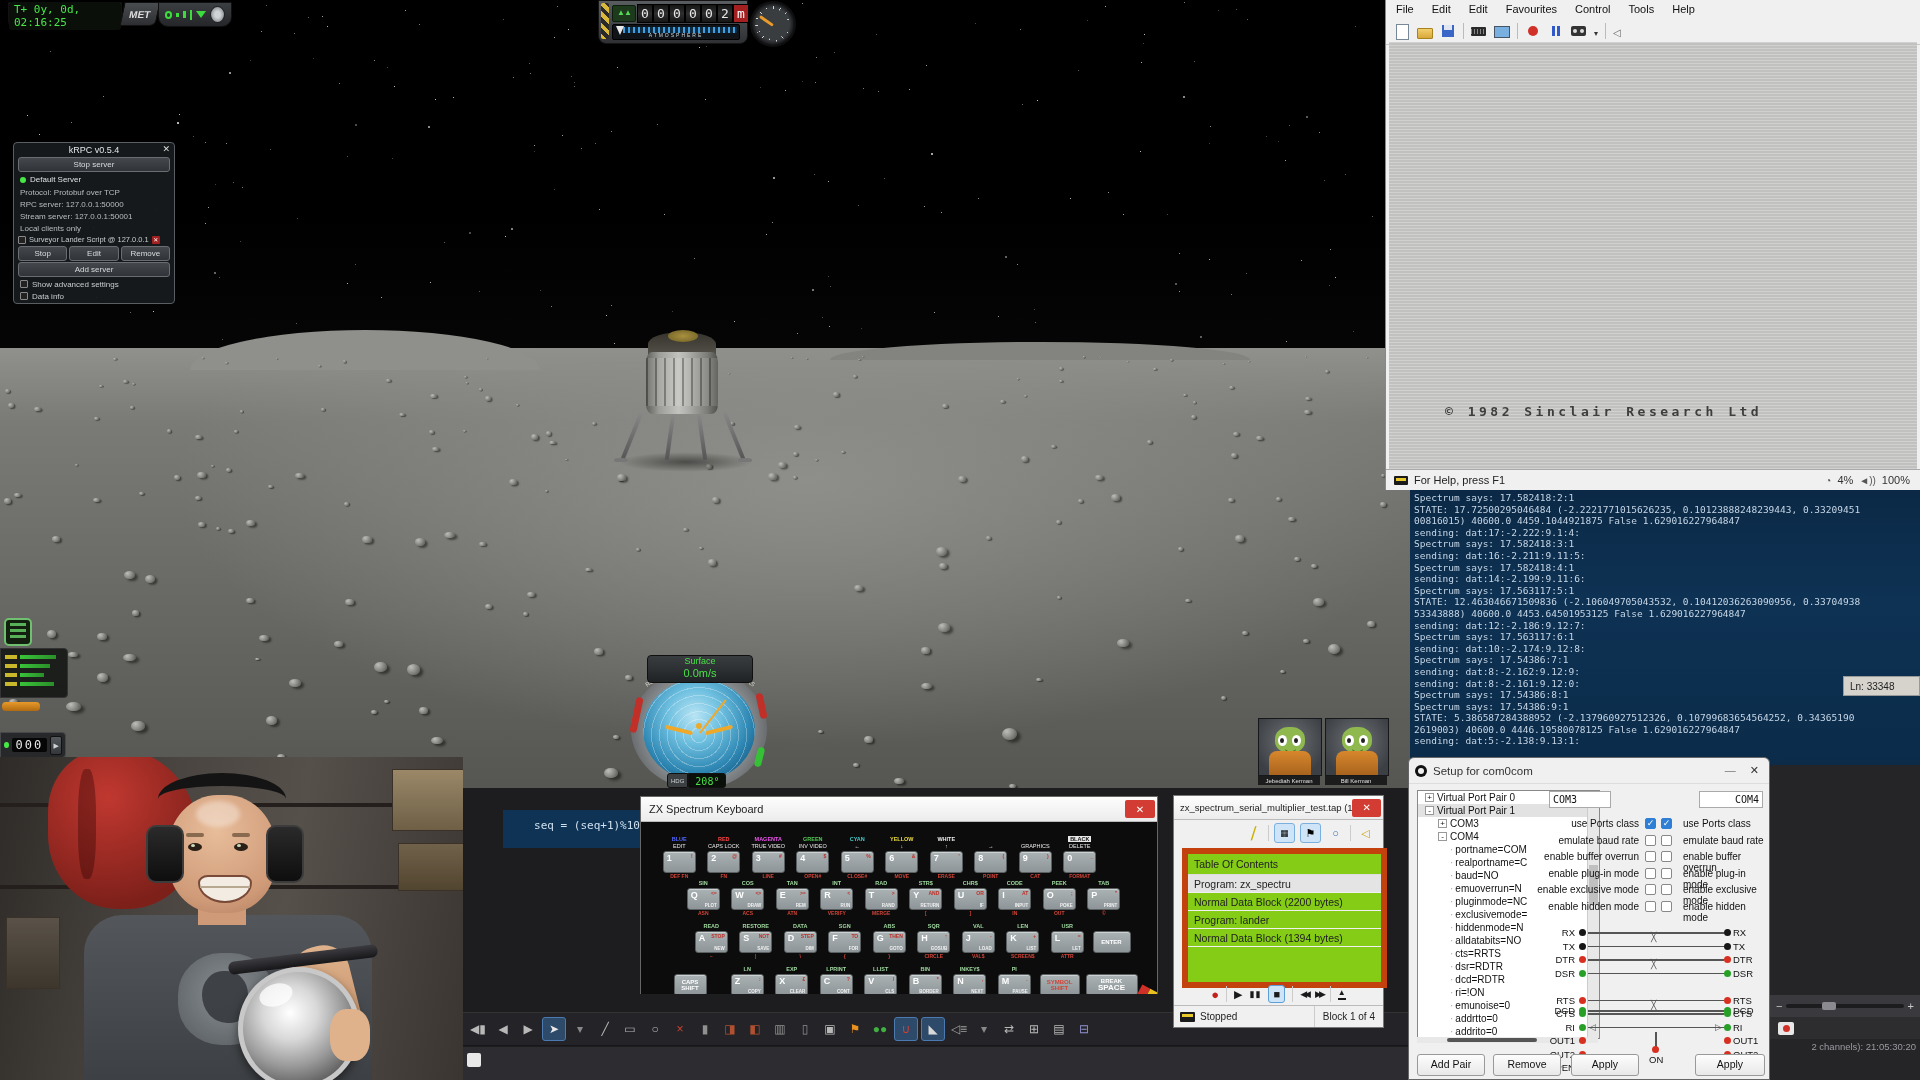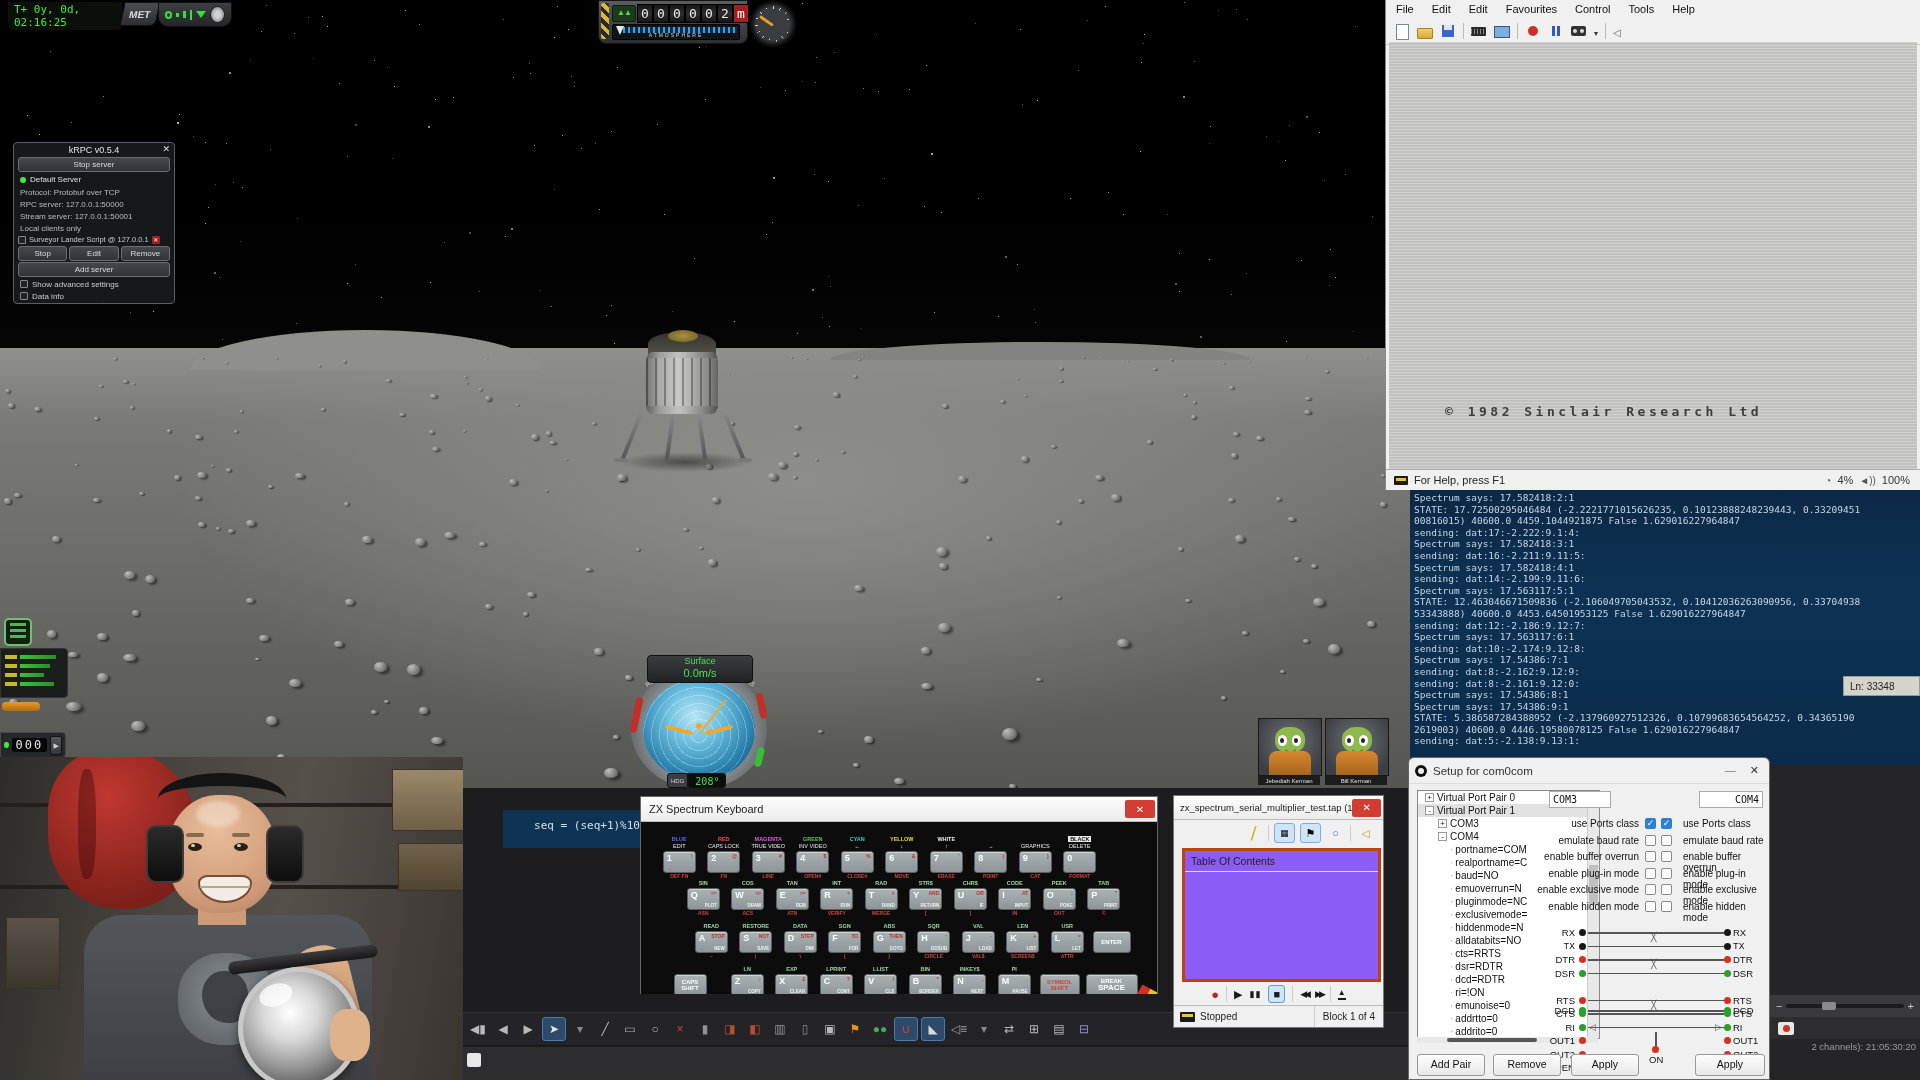--- a/index.html
+++ b/index.html
@@ -171,21 +171,21 @@
   .ku .below{font-size:5px;color:#d04438;height:7px;line-height:7px;font-weight:bold;} .keycap.sym{width:38px;} .keycap.space{width:50px;} .keycap.enter{width:36px;}
   .keycap .CL{position:absolute;inset:0;display:flex;flex-direction:column;align-items:center;justify-content:center;color:#fff;font-weight:bold;line-height:1.05;}
   
   #tapwin{position:absolute;left:1173px;top:795px;width:211px;height:233px;background:#f0f0f0;border:1px solid #777;box-sizing:border-box;}
   #tap-title{height:23px;background:linear-gradient(#fdfdfd,#ececec);display:flex;align-items:center;border-bottom:1px solid #bbb;}
   #tap-title .t{font-size:9.5px;color:#222;padding-left:6px;white-space:nowrap;overflow:hidden;}
   #tap-tools{height:26px;display:flex;align-items:center;justify-content:flex-end;gap:5px;padding-right:8px;}
   .tico{width:19px;height:18px;display:flex;align-items:center;justify-content:center;font-size:11px;border-radius:3px;}
   .tico.on{background:#cfe4f7;border:1px solid #7ab0e0;}
   .tsep{width:1px;height:16px;background:#ccc;}
-  #tap-list{position:absolute;left:8px;top:52px;width:193px;height:128px;background:#8b5cf6;border:3px solid #c2410c;font-size:10.5px;color:#222;}
+  #tap-list{position:absolute;left:8px;top:52px;width:193px;height:128px;background:#84cc16;border:6px solid #c2410c;font-size:10.5px;color:#222;}
   #tap-list .hdr{padding:4px 6px;border-bottom:1px solid #ddd;}
   #tap-list .row{padding:2.5px 6px;border-bottom:1px solid #f0f0f0;white-space:nowrap;overflow:hidden;}
   #tap-list .row.sel{background:#e4e4e4;}
   #tap-trans{position:absolute;left:0;top:186px;width:100%;height:24px;display:flex;align-items:center;justify-content:center;gap:7px;}
   .tt{font-size:11px;color:#1a1a1a;display:flex;align-items:center;}
   .tt.rec{color:#c41f1f;font-size:13px;}
   .tt.stop{background:#cfe4f7;border:1px solid #5a9fd6;border-radius:3px;padding:0 4px;height:16px;}
   .tt.ff{letter-spacing:-3px;font-size:9px;}
   .tt .ej{border-bottom:2px solid #1a1a1a;font-size:8px;line-height:8px;padding-bottom:1px;}
   #tap-status{position:absolute;left:0;bottom:0;width:100%;height:21px;background:#f0f0f0;border-top:1px solid #bbb;display:flex;align-items:center;font-size:10px;color:#222;}
@@ -1554,20 +1554,26 @@
       <span class="tico" style="color:#c8b000;transform:rotate(-10deg);font-weight:bold;">╱</span>
       <span class="tsep"></span>
       <span class="tico on" style="font-size:9px;">▦</span>
       <span class="tico on">⚑</span>
       <span class="tico" style="color:#3a6fb0;">○</span>
       <span class="tsep"></span>
       <span class="tico" style="color:#c8a000;">◁</span>
     </div>
     <div id="tap-list">
       <div class="hdr">Table Of Contents</div>
+      <div id="tap-rows">
+          <div class="row sel">Program: zx_spectru</div>
+          <div class="row">Normal Data Block (2200 bytes)</div>
+          <div class="row">Program: lander</div>
+          <div class="row">Normal Data Block (1394 bytes)</div>
+        </div>
     </div>
     <div id="tap-trans">
       <span class="tt rec">●</span>
       <span class="tsep"></span>
       <span class="tt">▶</span>
       <span class="tt" style="letter-spacing:1px;font-size:9px;">▮▮</span>
       <span class="tt stop">■</span>
       <span class="tsep"></span>
       <span class="tt ff">◀◀</span>
       <span class="tt ff">▶▶</span>
@@ -1707,21 +1713,21 @@
         <div class="cc-opt-r" style="top: 142.5px;">enable hidden mode</div>
       </div>
     <div id="cc-signals">
         <div class="sig-row" style="top: 168px;">
           <span class="sig-l">RX</span>
           <span class="sig-dot" style="left: 170px; background: rgb(22, 22, 22);"></span>
           <span class="sig-line" style="left: 179px; width: 136px;"></span>
           <span class="sig-dot" style="left: 315px; background: rgb(22, 22, 22);"></span>
           <span class="sig-r">RX</span>
         </div>
-        <div class="sig-row" style="top: 181.5px; font-family: Liberation Mono, monospace;">
+        <div class="sig-row" style="top: 181.5px;">
           <span class="sig-l">TX</span>
           <span class="sig-dot" style="left: 170px; background: rgb(22, 22, 22);"></span>
           <span class="sig-line" style="left: 179px; width: 136px;"></span>
           <span class="sig-dot" style="left: 315px; background: rgb(22, 22, 22);"></span>
           <span class="sig-r">TX</span>
         </div>
         <div class="sig-row" style="top: 195px;">
           <span class="sig-l">DTR</span>
           <span class="sig-dot" style="left: 170px; background: rgb(216, 48, 32);"></span>
           <span class="sig-line" style="left: 179px; width: 136px;"></span>

